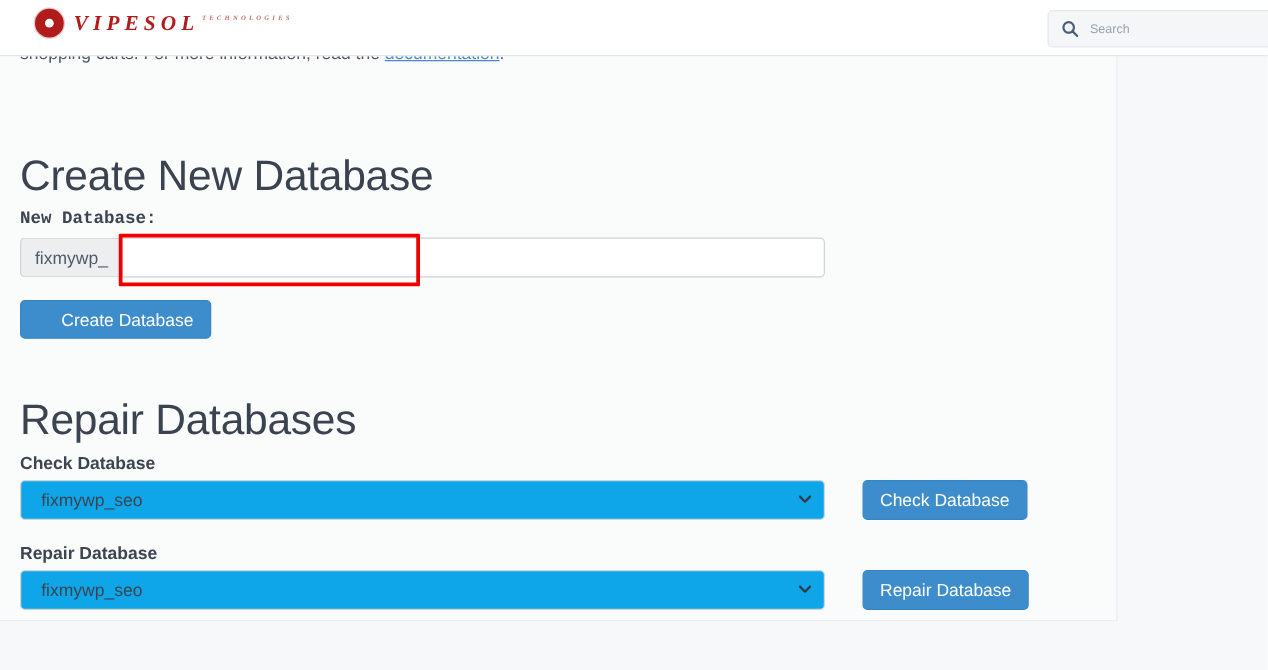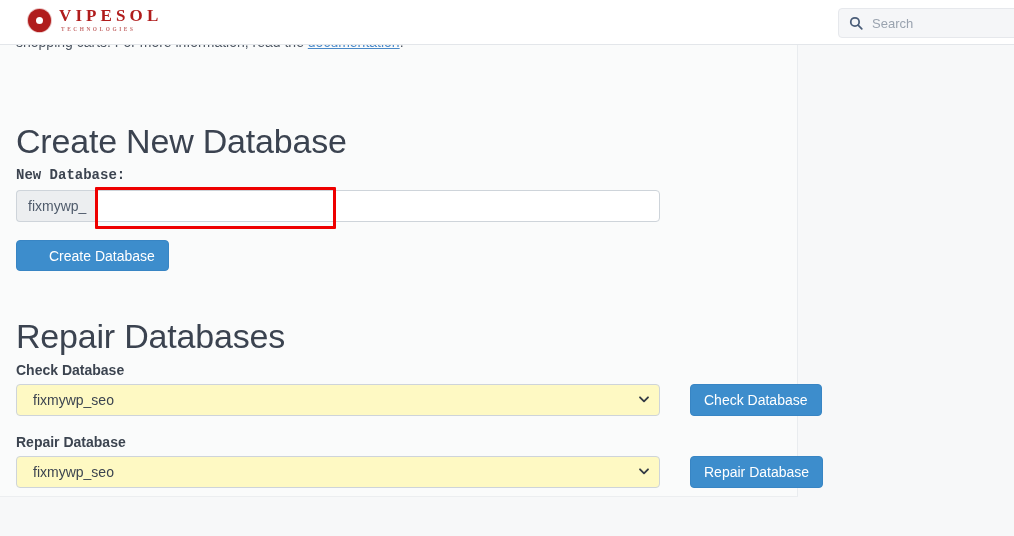--- a/index.html
+++ b/index.html
@@ -44,22 +44,23 @@
     position: absolute;
     left: 50%; top: 50%;
     width: 7px; height: 7px;
     margin: -3.5px 0 0 -3.5px;
     border-radius: 50%;
     background: #ffffff;
   }
   .logo-text {
     margin-left: 8px;
     display: flex;
-    flex-direction: column;
+    flex-direction: row;
     justify-content: center;
+    font-style: italic;
   }
   .logo-name {
     font-family: "Liberation Serif", serif;
     font-size: 17px;
     font-weight: bold;
     letter-spacing: 4.1px;
     color: #b01c1c;
     line-height: 17px;
   }
   .logo-sub {
@@ -92,40 +93,40 @@
     height: 14px;
     display: block;
     color: #4a5d78;
   }
   .search-input {
     flex: 1 1 auto;
     border: none;
     outline: none;
     background: transparent;
     font-family: "Liberation Sans", sans-serif;
-    font-size: 13px;
+    font-size: 10px;
     color: #a21caf;
     margin-left: 9px;
     padding: 0;
     min-width: 0;
   }
   .search-input::placeholder { color: #9aa3af; opacity: 1; }
 
   
   .page {
     position: absolute;
     top: 45px; left: 0;
     width: 1014px;
     height: 491px;
     background: #f7f8f9;
   }
   .content-card {
     position: absolute;
     left: 0; top: 0;
-    width: 798px;
+    width: 894px;
     height: 452px;
     background: #fafbfb;
     border-right: 1px solid #e9ecef;
     border-bottom: 1px solid #eceef0;
   }
   .content-inner {
     position: relative;
     padding: 0 16px;
     height: 100%;
   }
@@ -247,21 +248,21 @@
     height: 32px;
   }
   #wrap-check  { top: 339px; }
   #wrap-repair { top: 411px; }
 
   .db-select {
     width: 100%;
     height: 32px;
     appearance: none;
     -webkit-appearance: none;
-    background: #fef9c3;
+    background: #0ea5e9;
     border: 1px solid #ced4da;
     border-radius: 4px;
     font-family: "Liberation Sans", sans-serif;
     font-size: 14px;
     color: #3c4450;
     padding: 0 28px 0 16px;
     outline: none;
     cursor: pointer;
   }
   .select-chevron {

